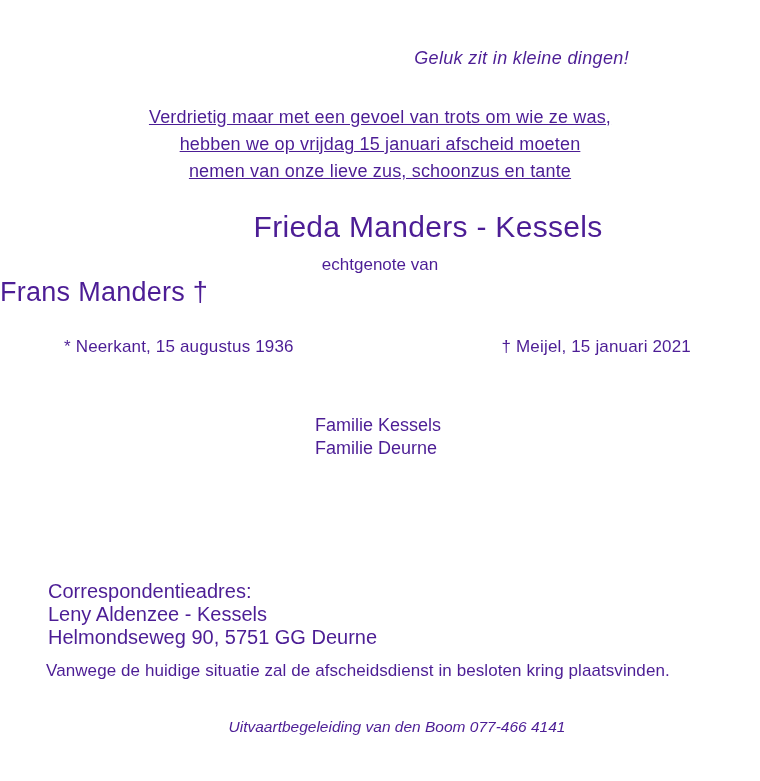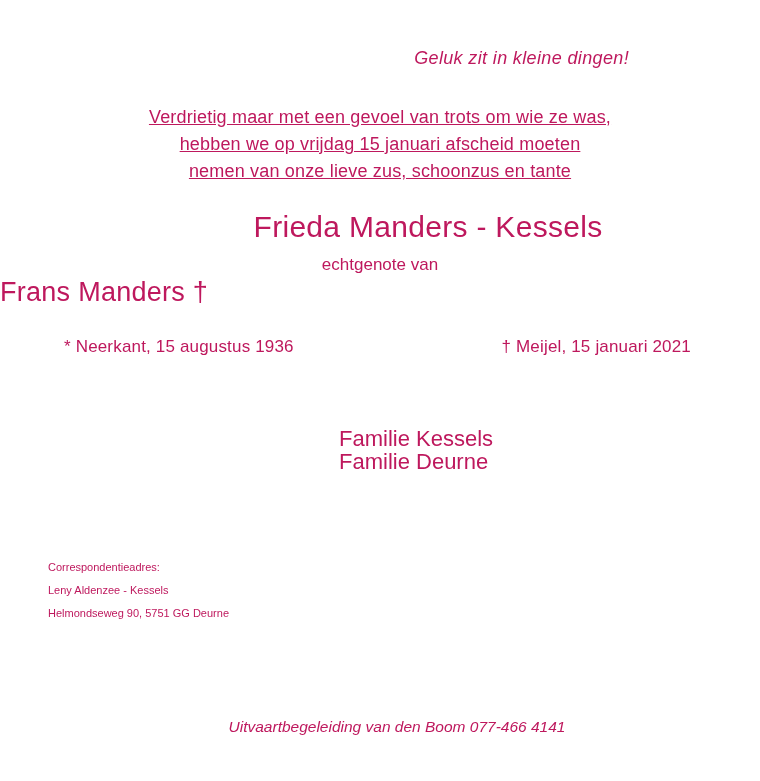--- a/index.html
+++ b/index.html
@@ -5,21 +5,21 @@
   html, body {
     margin: 0;
     padding: 0;
     background: #ffffff;
   }
   .card {
     position: relative;
     width: 760px;
     height: 781px;
     background: #ffffff;
-    color: #be185d;
+    color: #4c1d95;
     font-family: "Liberation Sans", sans-serif;
     overflow: hidden;
   }
   .quote {
     position: absolute;
     top: 48px;
     right: 131px;
     font-size: 18px;
     font-style: italic;
     letter-spacing: 0.02em;
@@ -70,31 +70,30 @@
     top: 337px;
     left: 64px;
     width: 627px;
     display: flex;
     justify-content: space-between;
     font-size: 17px;
     letter-spacing: 0.01em;
   }
   .family-block {
     position: absolute;
-    top: 427px;
+    top: 414px;
     left: 315px;
-    font-size: 22px;
+    font-size: 18px;
     line-height: 23px;
-    margin-left: 24px;
   }
   .correspondence {
     position: absolute;
-    top: 556px;
+    top: 580px;
     left: 48px;
-    font-size: 11px;
+    font-size: 20px;
     line-height: 23px;
   }
   .notice {
     position: absolute;
     top: 661px;
     left: 46px;
     width: 680px;
     font-size: 17px;
     letter-spacing: 0.005em;
   }
@@ -136,16 +135,17 @@
     <div>Familie Kessels</div>
     <div>Familie Deurne</div>
   </div>
 
   <div class="correspondence">
     <div>Correspondentieadres:</div>
     <div>Leny Aldenzee - Kessels</div>
     <div>Helmondseweg 90, 5751 GG Deurne</div>
   </div>
 
+  <div class="notice">Vanwege de huidige situatie zal de afscheidsdienst in besloten kring plaatsvinden.</div>
 
   <div class="footer">Uitvaartbegeleiding van den Boom 077-466 4141</div>
 
 </div>
 
 </body></html>

